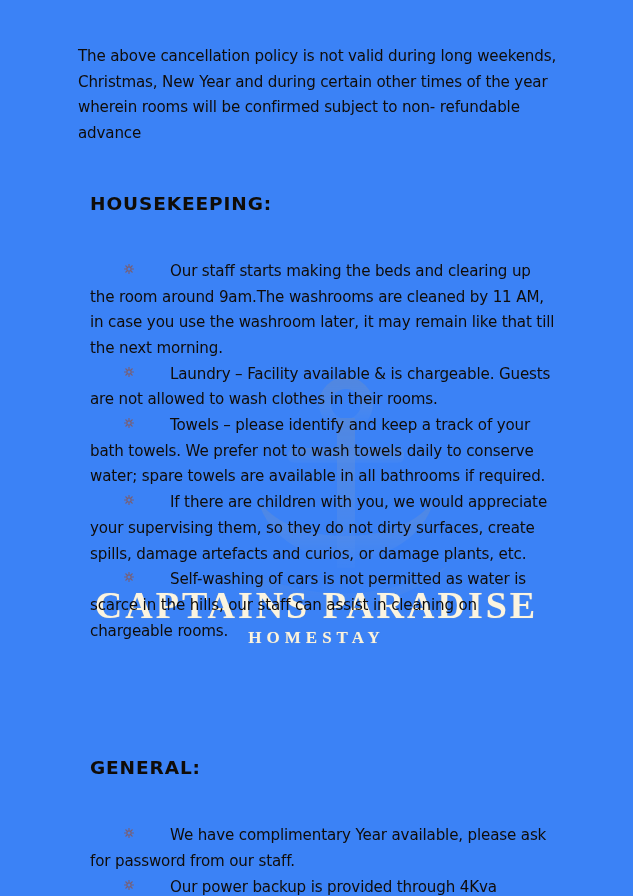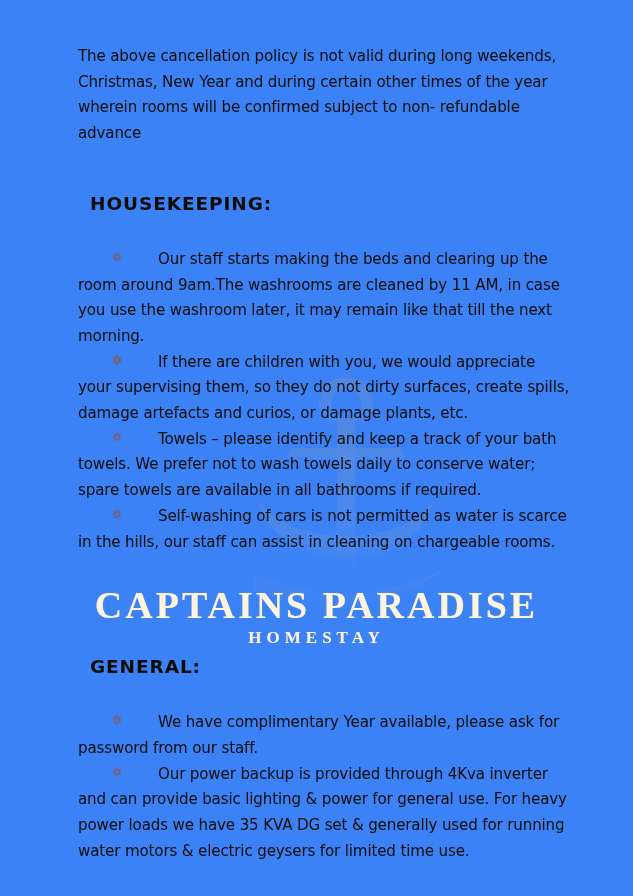--- a/index.html
+++ b/index.html
@@ -94,21 +94,21 @@
 
   .section-heading {
     font-size: 18.5px;
     line-height: 24px;
     letter-spacing: 0.9px;
     margin: 12px;
     color: #100c08;
   }
 
   .bullet-list {
-    margin: 0;
+    margin: 12px;
     padding: 0;
     list-style: none;
     max-width: 492px;
   }
 
   .bullet-item {
     position: relative;
     font-size: 15.1px;
     line-height: 25.7px;
     letter-spacing: -0.15px;
@@ -191,41 +191,41 @@
         </span><span>Our staff starts making the beds and clearing up the room around 9am.The washrooms are cleaned by 11 AM, in case you use the washroom later, it may remain like that till the next morning.</span>
       </li>
       <li class="hand bullet-item">
         <span class="bullet-glyph">
           <svg viewBox="0 0 12 12" width="12" height="12" aria-hidden="true">
             <g stroke="#7a5f72" stroke-width="1.1" fill="none">
               <circle cx="6" cy="6" r="2.1"></circle>
               <path d="M6 1.1V3.6M6 8.4V10.9M1.1 6H3.6M8.4 6H10.9M2.5 2.5L4.3 4.3M7.7 7.7L9.5 9.5M9.5 2.5L7.7 4.3M4.3 7.7L2.5 9.5"></path>
             </g>
           </svg>
-        </span>
+        </span><span>Laundry – Facility available &amp; is chargeable. Guests are not allowed to wash clothes in their rooms.</span>
+      </li>
+      <li class="hand bullet-item">
+        <span class="bullet-glyph">
+          <svg viewBox="0 0 12 12" width="12" height="12" aria-hidden="true">
+            <g stroke="#7a5f72" stroke-width="1.1" fill="none">
+              <circle cx="6" cy="6" r="2.1"></circle>
+              <path d="M6 1.1V3.6M6 8.4V10.9M1.1 6H3.6M8.4 6H10.9M2.5 2.5L4.3 4.3M7.7 7.7L9.5 9.5M9.5 2.5L7.7 4.3M4.3 7.7L2.5 9.5"></path>
+            </g>
+          </svg>
+        </span><span>Towels – please identify and keep a track of your bath towels. We prefer not to wash towels daily to conserve water; spare towels are available in all bathrooms if required.</span>
       </li>
       <li class="hand bullet-item">
         <span class="bullet-glyph">
           <svg viewBox="0 0 12 12" width="12" height="12" aria-hidden="true">
             <g stroke="#7a5f72" stroke-width="1.1" fill="none">
               <circle cx="6" cy="6" r="2.1"></circle>
               <path d="M6 1.1V3.6M6 8.4V10.9M1.1 6H3.6M8.4 6H10.9M2.5 2.5L4.3 4.3M7.7 7.7L9.5 9.5M9.5 2.5L7.7 4.3M4.3 7.7L2.5 9.5"></path>
             </g>
           </svg>
         </span><span>If there are children with you, we would appreciate your supervising them, so they do not dirty surfaces, create spills, damage artefacts and curios, or damage plants, etc.</span>
-      </li>
-      <li class="hand bullet-item">
-        <span class="bullet-glyph">
-          <svg viewBox="0 0 12 12" width="12" height="12" aria-hidden="true">
-            <g stroke="#7a5f72" stroke-width="1.1" fill="none">
-              <circle cx="6" cy="6" r="2.1"></circle>
-              <path d="M6 1.1V3.6M6 8.4V10.9M1.1 6H3.6M8.4 6H10.9M2.5 2.5L4.3 4.3M7.7 7.7L9.5 9.5M9.5 2.5L7.7 4.3M4.3 7.7L2.5 9.5"></path>
-            </g>
-          </svg>
-        </span><span>Towels – please identify and keep a track of your bath towels. We prefer not to wash towels daily to conserve water; spare towels are available in all bathrooms if required.</span>
       </li>
       <li class="hand bullet-item">
         <span class="bullet-glyph">
           <svg viewBox="0 0 12 12" width="12" height="12" aria-hidden="true">
             <g stroke="#7a5f72" stroke-width="1.1" fill="none">
               <circle cx="6" cy="6" r="2.1"></circle>
               <path d="M6 1.1V3.6M6 8.4V10.9M1.1 6H3.6M8.4 6H10.9M2.5 2.5L4.3 4.3M7.7 7.7L9.5 9.5M9.5 2.5L7.7 4.3M4.3 7.7L2.5 9.5"></path>
             </g>
           </svg>
         </span><span>Self-washing of cars is not permitted as water is scarce in the hills, our staff can assist in cleaning on chargeable rooms.</span>

